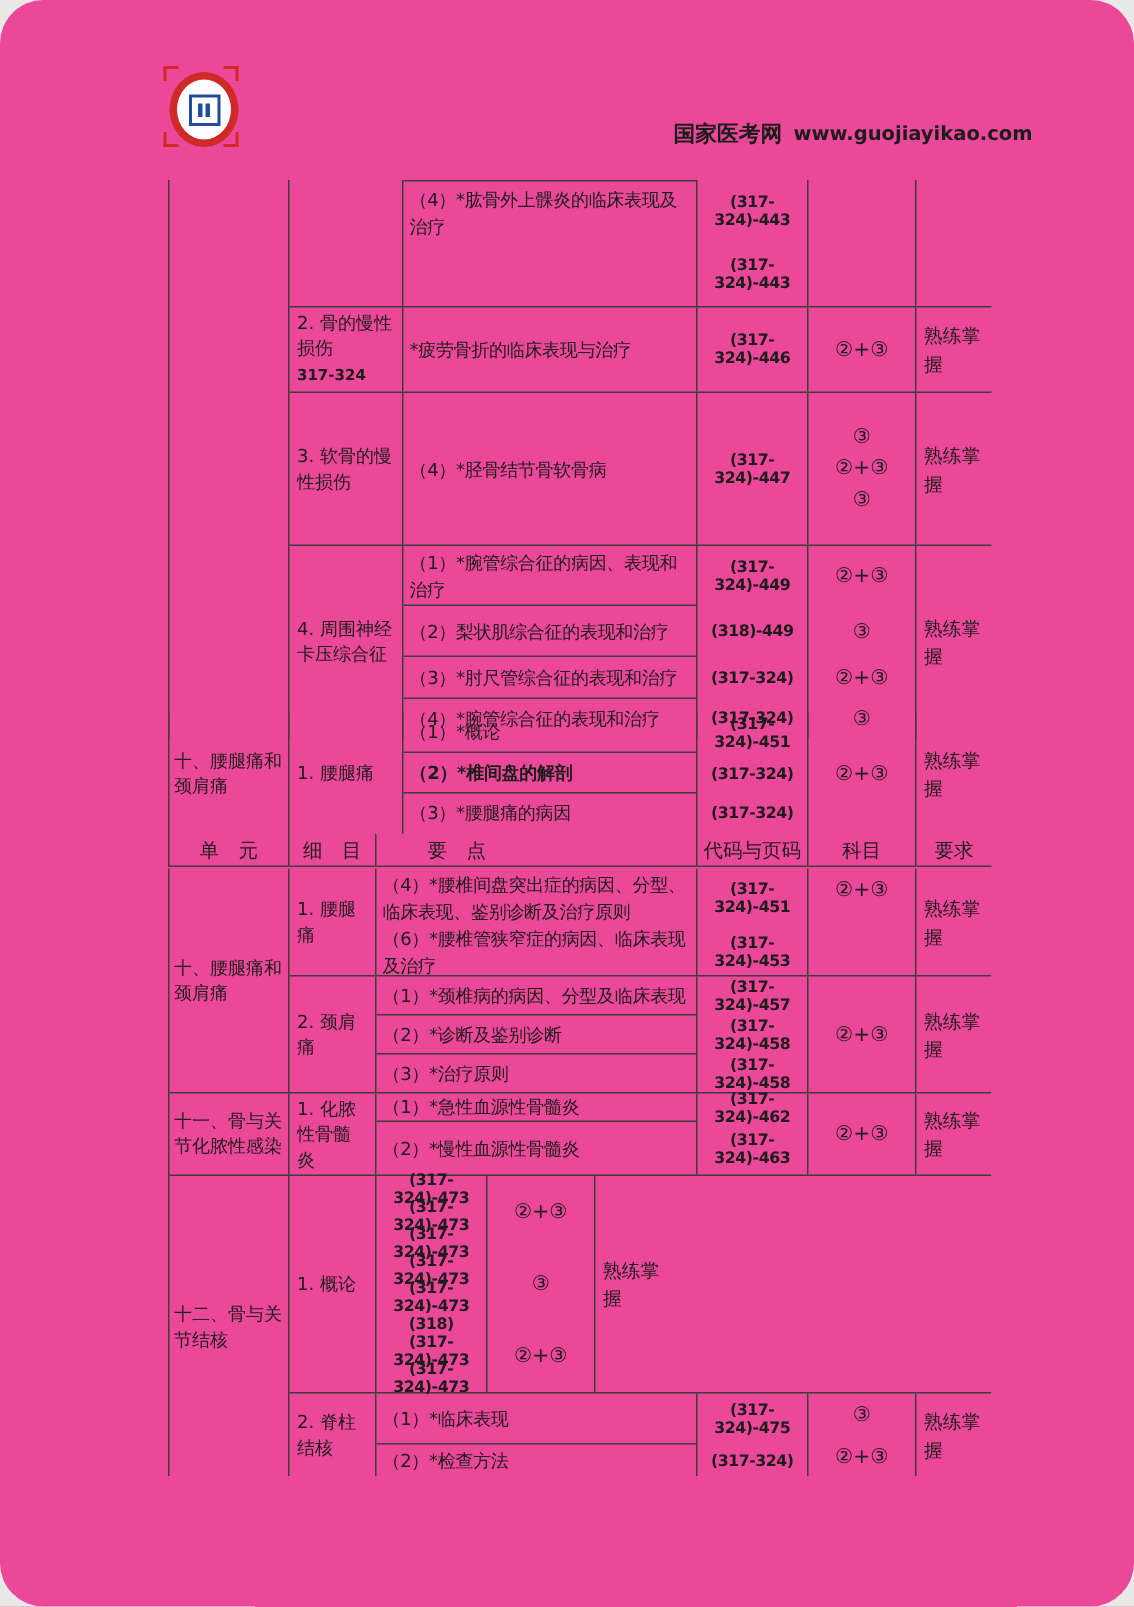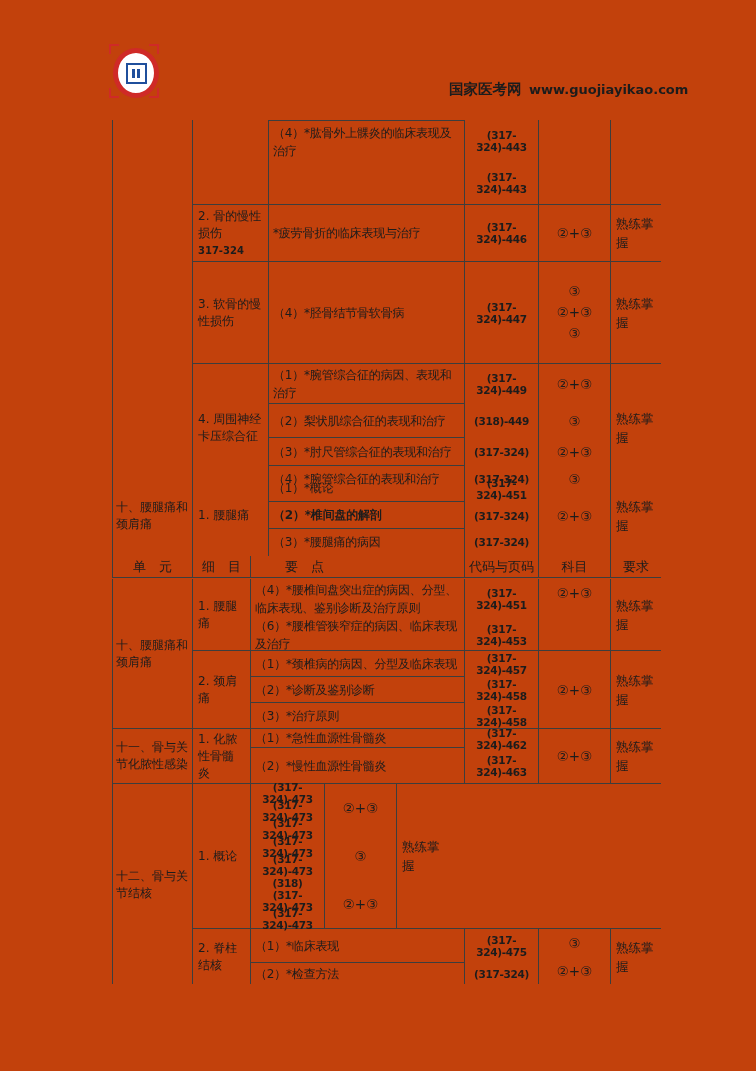--- a/index.html
+++ b/index.html
@@ -1,17 +1,17 @@
 <!DOCTYPE html>
 <html><head>
 <meta charset="utf-8">
 <style>
   html,body{margin:0;padding:0;background:#e8e8e8;}
-  .page{position:relative;width:756px;height:1071px;background:#c2410c;margin:0 auto;
-        font-family:"DejaVu Sans",sans-serif;color:#1c1c1c;overflow:hidden;}
+  .page{position:relative;width:756px;height:1071px;background:#ec4899;margin:0 auto;
+        font-family:"DejaVu Sans",sans-serif;color:#1c1c1c;overflow:hidden;border-radius:29px;}
   
   .logo{position:absolute;left:109px;top:44px;width:50px;height:54px;}
   .logo .corner{position:absolute;width:8px;height:8px;border:0 solid #cf2a27;}
   .logo .tl{left:0;top:0;border-left-width:2px;border-top-width:2px;}
   .logo .tr{right:0;top:0;border-right-width:2px;border-top-width:2px;}
   .logo .bl{left:0;bottom:0;border-left-width:2px;border-bottom-width:2px;}
   .logo .br{right:0;bottom:0;border-right-width:2px;border-bottom-width:2px;}
   .logo .ring{position:absolute;left:4px;top:4px;width:36px;height:40px;border-radius:50%;
               border:5px solid #cf2a27;background:#fff;display:flex;align-items:center;justify-content:center;}
   .logo .sq{width:17px;height:17px;border:2px solid #1f4f9c;display:flex;gap:2px;align-items:center;justify-content:center;}

